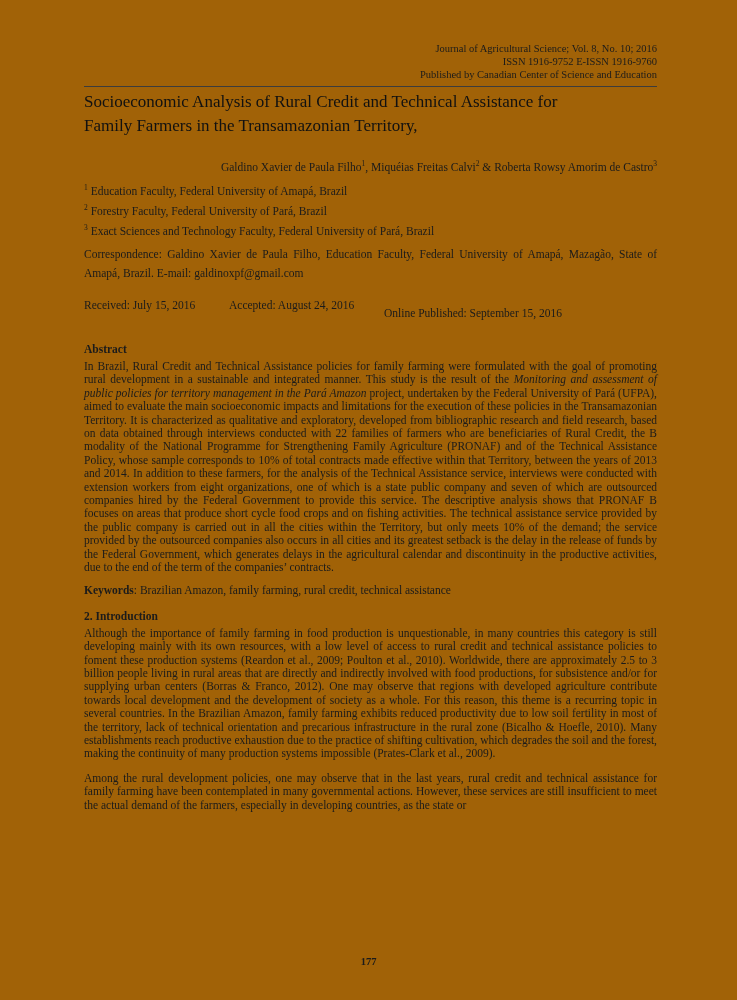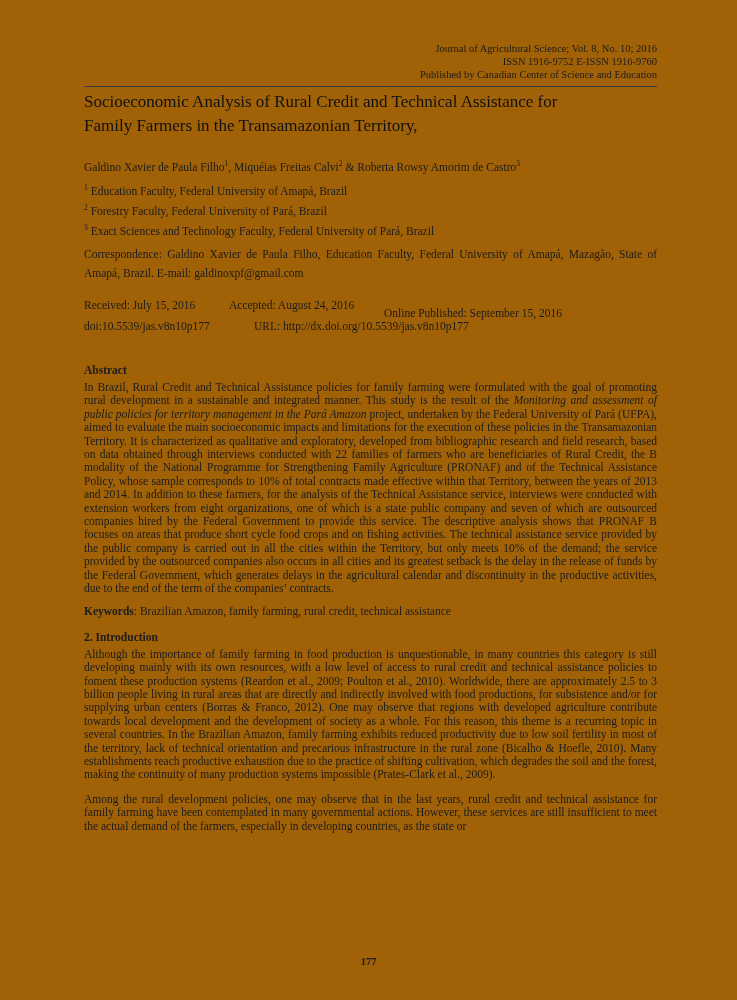--- a/index.html
+++ b/index.html
@@ -39,21 +39,21 @@
     text-align: left;
     font-size: 17px;
     font-weight: 400;
     line-height: 24.5px;
     color: #111;
   }
   .title-line { display: block; }
 
   .authors {
     margin: 21px 0 0 0;
-    text-align: left;
+    text-align: right;
     font-size: 11.5px;
     line-height: 14px;
   }
   sup { font-size: 7.5px; line-height: 0; }
 
   .affiliations { margin-top: 11px; }
   .affiliation {
     margin: 0 0 6.5px 0;
     font-size: 11.5px;
     line-height: 13.5px;
@@ -135,24 +135,20 @@
     </div>
 
     <p class="correspondence"><span>Correspondence: Galdino Xavier de Paula Filho, Education Faculty, Federal University of Amapá, Mazagão, State of Amapá, Brazil. E-mail: </span><span>galdinoxpf@gmail.com</span></p>
 
     <div class="meta-block">
       <div class="meta-row">
         <span class="meta-col-a">Received: July 15, 2016</span>
         <span class="meta-col-b">Accepted: August 24, 2016</span>
         <span class="meta-col-c">Online Published: September 15, 2016</span>
       </div>
-      <div class="meta-row">
-        <span class="meta-col-a">doi:10.5539/jas.v8n10p177</span>
-        <span class="meta-col-url">URL: http://dx.doi.org/10.5539/jas.v8n10p177</span>
-      </div>
     </div>
 
     <h2 class="section-heading">Abstract</h2>
     <p class="body-par"><span>In Brazil, Rural Credit and Technical Assistance policies for family farming were formulated with the goal of promoting rural development in a sustainable and integrated manner. This study is the result of the </span><em class="proj">Monitoring and assessment of public policies for territory management in the Pará Amazon</em><span> project, undertaken by the Federal University of Pará (UFPA), aimed to evaluate the main socioeconomic impacts and limitations for the execution of these policies in the Transamazonian Territory. It is characterized as qualitative and exploratory, developed from bibliographic research and field research, based on data obtained through interviews conducted with 22 families of farmers who are beneficiaries of Rural Credit, the B modality of the National Programme for Strengthening Family Agriculture (PRONAF) and of the Technical Assistance Policy, whose sample corresponds to 10% of total contracts made effective within that Territory, between the years of 2013 and 2014. In addition to these farmers, for the analysis of the Technical Assistance service, interviews were conducted with extension workers from eight organizations, one of which is a state public company and seven of which are outsourced companies hired by the Federal Government to provide this service. The descriptive analysis shows that PRONAF B focuses on areas that produce short cycle food crops and on fishing activities. The technical assistance service provided by the public company is carried out in all the cities within the Territory, but only meets 10% of the demand; the service provided by the outsourced companies also occurs in all cities and its greatest setback is the delay in the release of funds by the Federal Government, which generates delays in the agricultural calendar and discontinuity in the productive activities, due to the end of the term of the companies’ contracts.</span></p>
 
     <p class="keywords"><span class="kw-label">Keywords</span><span>: Brazilian Amazon, family farming, rural credit, technical assistance</span></p>
 
     <h2 class="section-heading intro-heading">2. Introduction</h2>
     <p class="body-par">Although the importance of family farming in food production is unquestionable, in many countries this category is still developing mainly with its own resources, with a low level of access to rural credit and technical assistance policies to foment these production systems (Reardon et al., 2009; Poulton et al., 2010). Worldwide, there are approximately 2.5 to 3 billion people living in rural areas that are directly and indirectly involved with food productions, for subsistence and/or for supplying urban centers (Borras &amp; Franco, 2012). One may observe that regions with developed agriculture contribute towards local development and the development of society as a whole. For this reason, this theme is a recurring topic in several countries. In the Brazilian Amazon, family farming exhibits reduced productivity due to low soil fertility in most of the territory, lack of technical orientation and precarious infrastructure in the rural zone (Bicalho &amp; Hoefle, 2010). Many establishments reach productive exhaustion due to the practice of shifting cultivation, which degrades the soil and the forest, making the continuity of many production systems impossible (Prates-Clark et al., 2009).</p>
     <p class="body-par">Among the rural development policies, one may observe that in the last years, rural credit and technical assistance for family farming have been contemplated in many governmental actions. However, these services are still insufficient to meet the actual demand of the farmers, especially in developing countries, as the state or</p>

